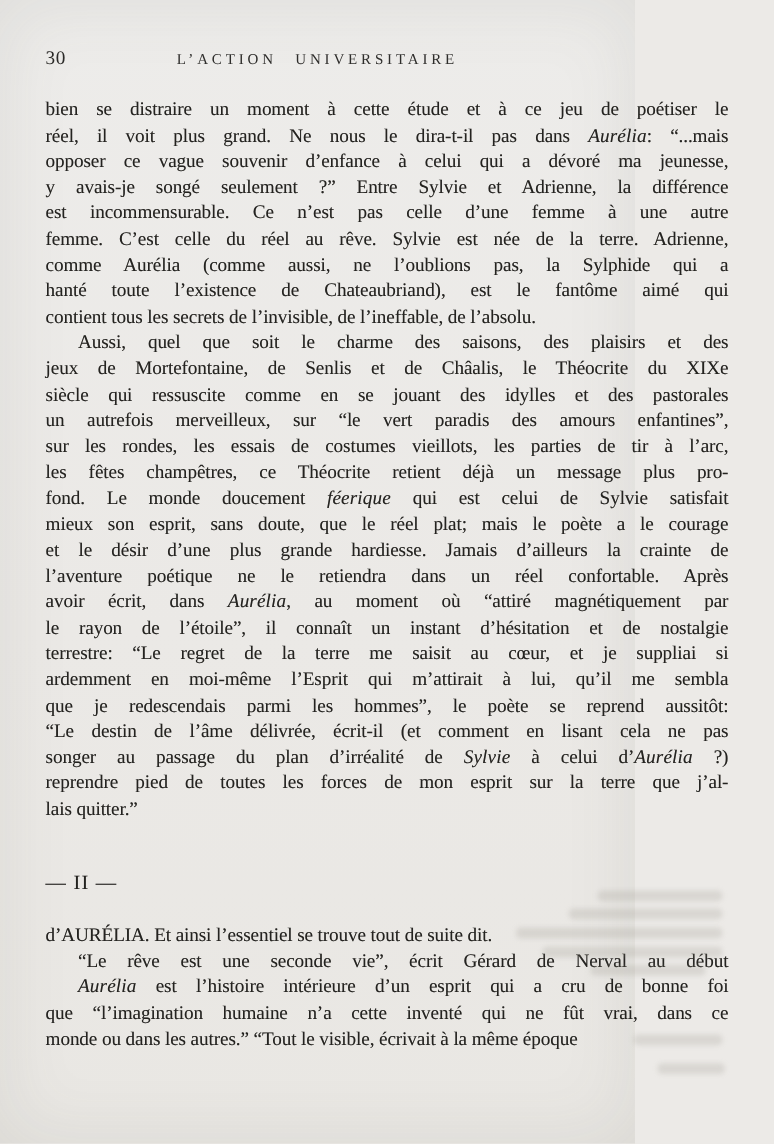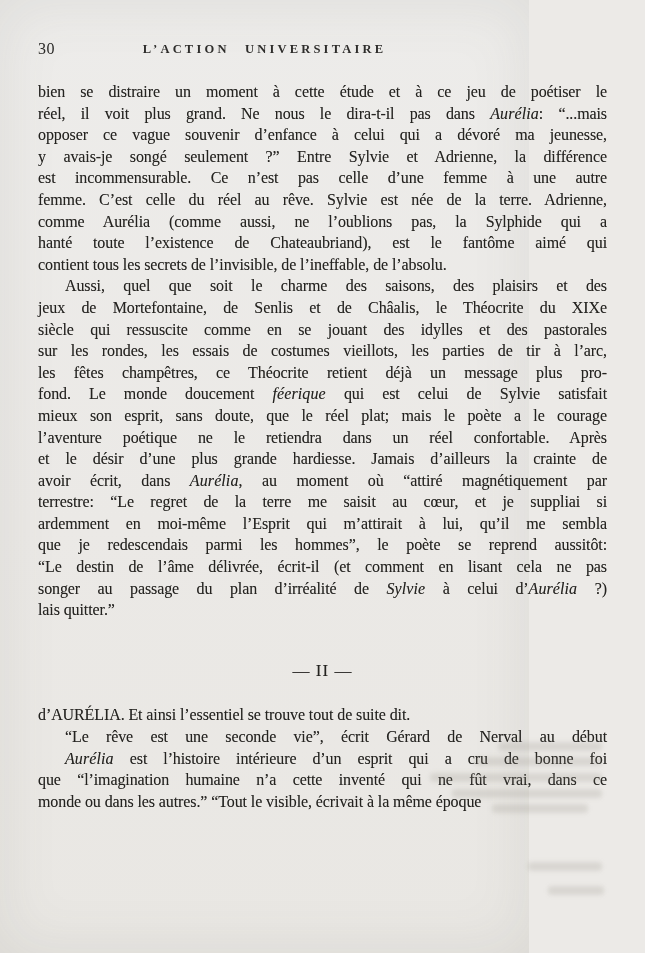--- a/index.html
+++ b/index.html
@@ -34,21 +34,21 @@
     letter-spacing: 0.5px;
     color: #2a2927;
   }
   .running-title {
     position: absolute;
     left: 0;
     right: 0;
     top: 2px;
     text-align: center;
     font-size: 12.5px;
-    font-weight: bold;
+    font-weight: normal;
     letter-spacing: 3.2px;
     word-spacing: 9px;
     color: #2e2d2b;
   }
   
   .text-column {
     position: absolute;
     top: 81px;
     left: 38px;
     width: 569px;
@@ -64,21 +64,21 @@
     text-align-last: justify;
     white-space: nowrap;
   }
   .pline.last {
     text-align-last: left;
     white-space: normal;
   }
   .para.indent .pline.first { text-indent: 27px; }
   .pline em { letter-spacing: 0.1px; }
   .section-heading {
-    text-align: center;
+    text-align: left;
     font-size: 17px;
     letter-spacing: 1px;
     margin-top: 39px;
     margin-bottom: 23px;
     color: #242320;
   }
   
   .ghost {
     position: absolute;
     height: 9px;
@@ -106,32 +106,35 @@
         <div class="pline"><span>est incommensurable. Ce n’est pas celle d’une femme à une autre</span></div>
         <div class="pline"><span>femme. C’est celle du réel au rêve. Sylvie est née de la terre. Adrienne,</span></div>
         <div class="pline"><span>comme Aurélia (comme aussi, ne l’oublions pas, la Sylphide qui a</span></div>
         <div class="pline"><span>hanté toute l’existence de Chateaubriand), est le fantôme aimé qui</span></div>
         <div class="pline last"><span>contient tous les secrets de l’invisible, de l’ineffable, de l’absolu.</span></div>
       </div>
       <div class="para indent">
         <div class="pline first"><span>Aussi, quel que soit le charme des saisons, des plaisirs et des</span></div>
         <div class="pline"><span>jeux de Mortefontaine, de Senlis et de Châalis, le Théocrite du XIXe</span></div>
         <div class="pline"><span>siècle qui ressuscite comme en se jouant des idylles et des pastorales</span></div>
+        <div class="pline"><span>un autrefois merveilleux, sur “le vert paradis des amours enfantines”,</span></div>
         <div class="pline"><span>sur les rondes, les essais de costumes vieillots, les parties de tir à l’arc,</span></div>
         <div class="pline"><span>les fêtes champêtres, ce Théocrite retient déjà un message plus pro-</span></div>
         <div class="pline"><span>fond. Le monde doucement </span><em>féerique</em><span> qui est celui de Sylvie satisfait</span></div>
         <div class="pline"><span>mieux son esprit, sans doute, que le réel plat; mais le poète a le courage</span></div>
+        <div class="pline"><span>et le désir d’une plus grande hardiesse. Jamais d’ailleurs la crainte de</span></div>
         <div class="pline"><span>l’aventure poétique ne le retiendra dans un réel confortable. Après</span></div>
-        <div class="pline"><span>et le désir d’une plus grande hardiesse. Jamais d’ailleurs la crainte de</span></div>
         <div class="pline"><span>avoir écrit, dans </span><em>Aurélia</em><span>, au moment où “attiré magnétiquement par</span></div>
+        <div class="pline"><span>le rayon de l’étoile”, il connaît un instant d’hésitation et de nostalgie</span></div>
         <div class="pline"><span>terrestre: “Le regret de la terre me saisit au cœur, et je suppliai si</span></div>
         <div class="pline"><span>ardemment en moi-même l’Esprit qui m’attirait à lui, qu’il me sembla</span></div>
         <div class="pline"><span>que je redescendais parmi les hommes”, le poète se reprend aussitôt:</span></div>
         <div class="pline"><span>“Le destin de l’âme délivrée, écrit-il (et comment en lisant cela ne pas</span></div>
         <div class="pline"><span>songer au passage du plan d’irréalité de </span><em>Sylvie</em><span> à celui d’</span><em>Aurélia</em><span> ?)</span></div>
+        <div class="pline"><span>reprendre pied de toutes les forces de mon esprit sur la terre que j’al-</span></div>
         <div class="pline last"><span>lais quitter.”</span></div>
       </div>
       <div class="section-heading">— II —</div>
       <div class="para indent">
         <div class="pline last"><span>d’AURÉLIA. Et ainsi l’essentiel se trouve tout de suite dit.</span></div>
         <div class="pline first"><span>“Le rêve est une seconde vie”, écrit Gérard de Nerval au début</span></div>
       </div>
       <div class="para indent">
         <div class="pline first"><em>Aurélia</em><span> est l’histoire intérieure d’un esprit qui a cru de bonne foi</span></div>
         <div class="pline"><span>que “l’imagination humaine n’a cette inventé qui ne fût vrai, dans ce</span></div>

